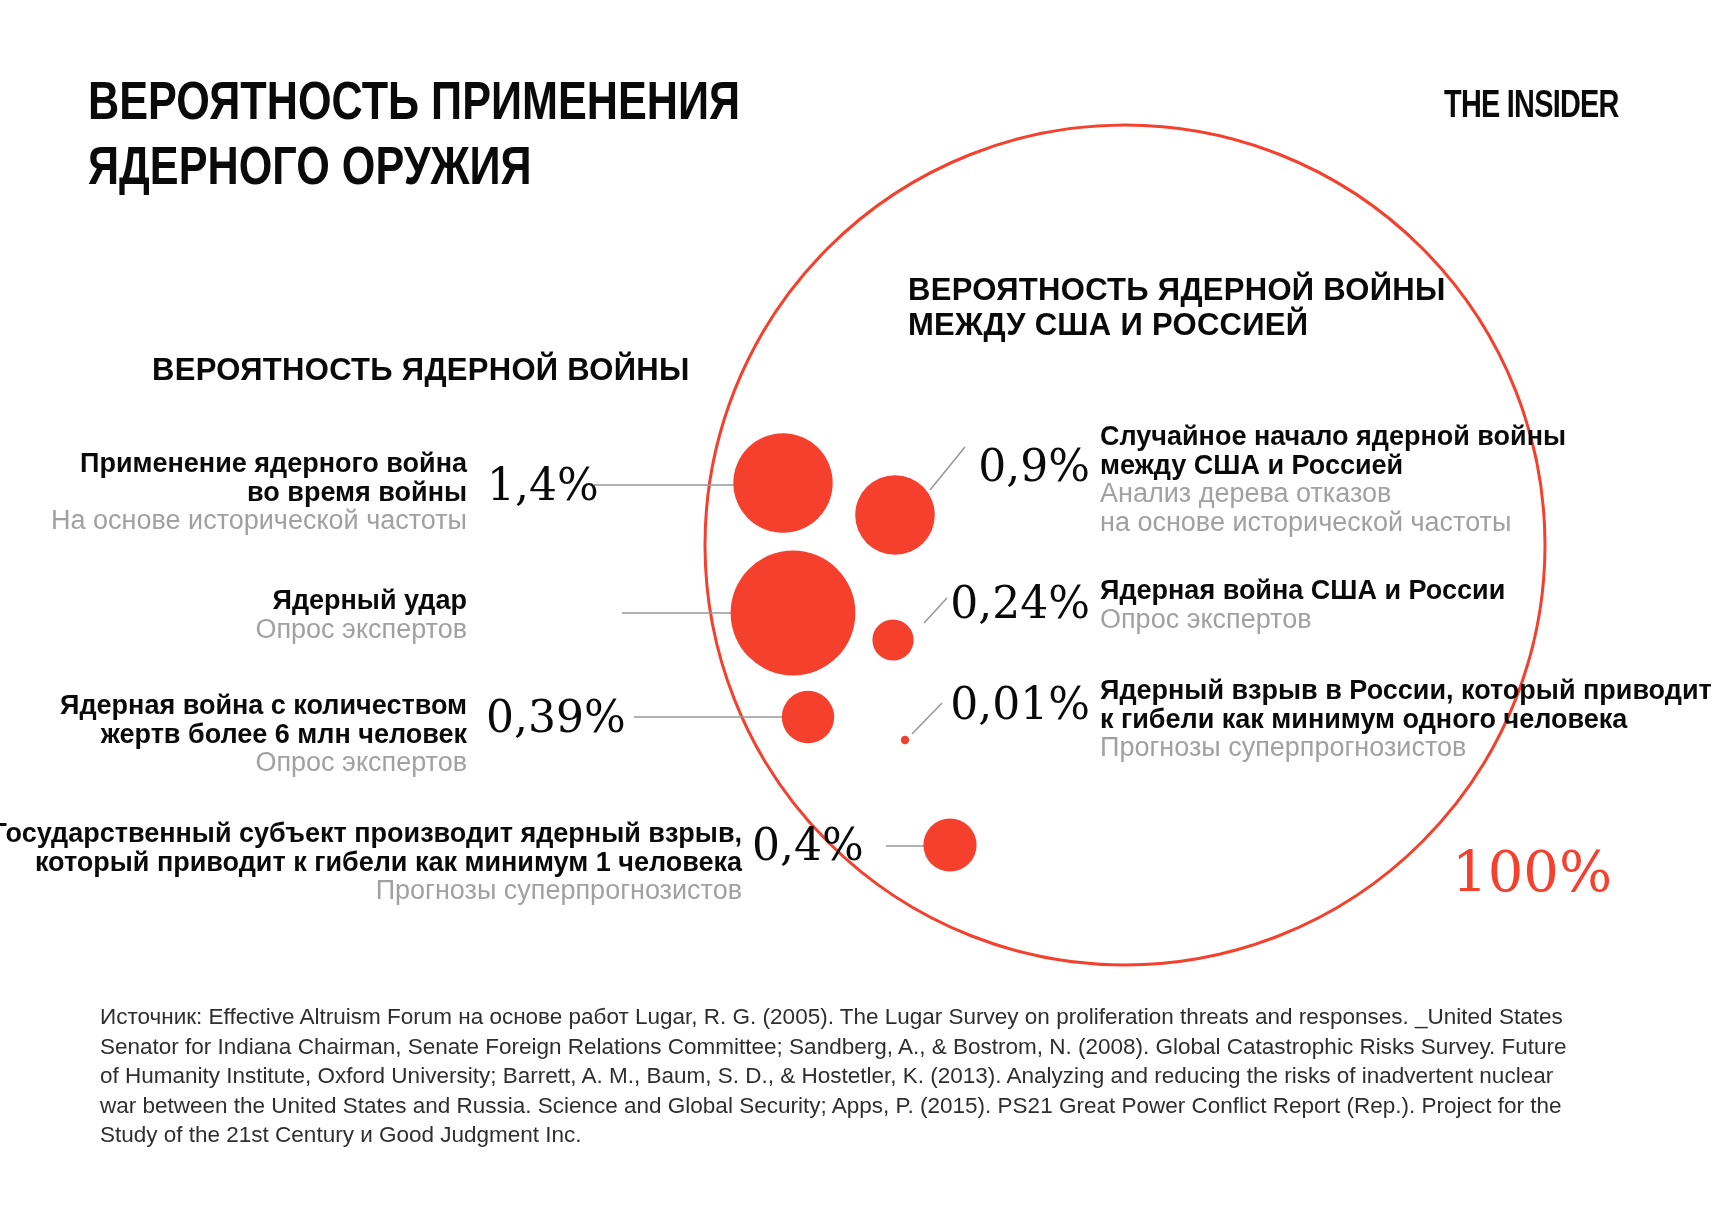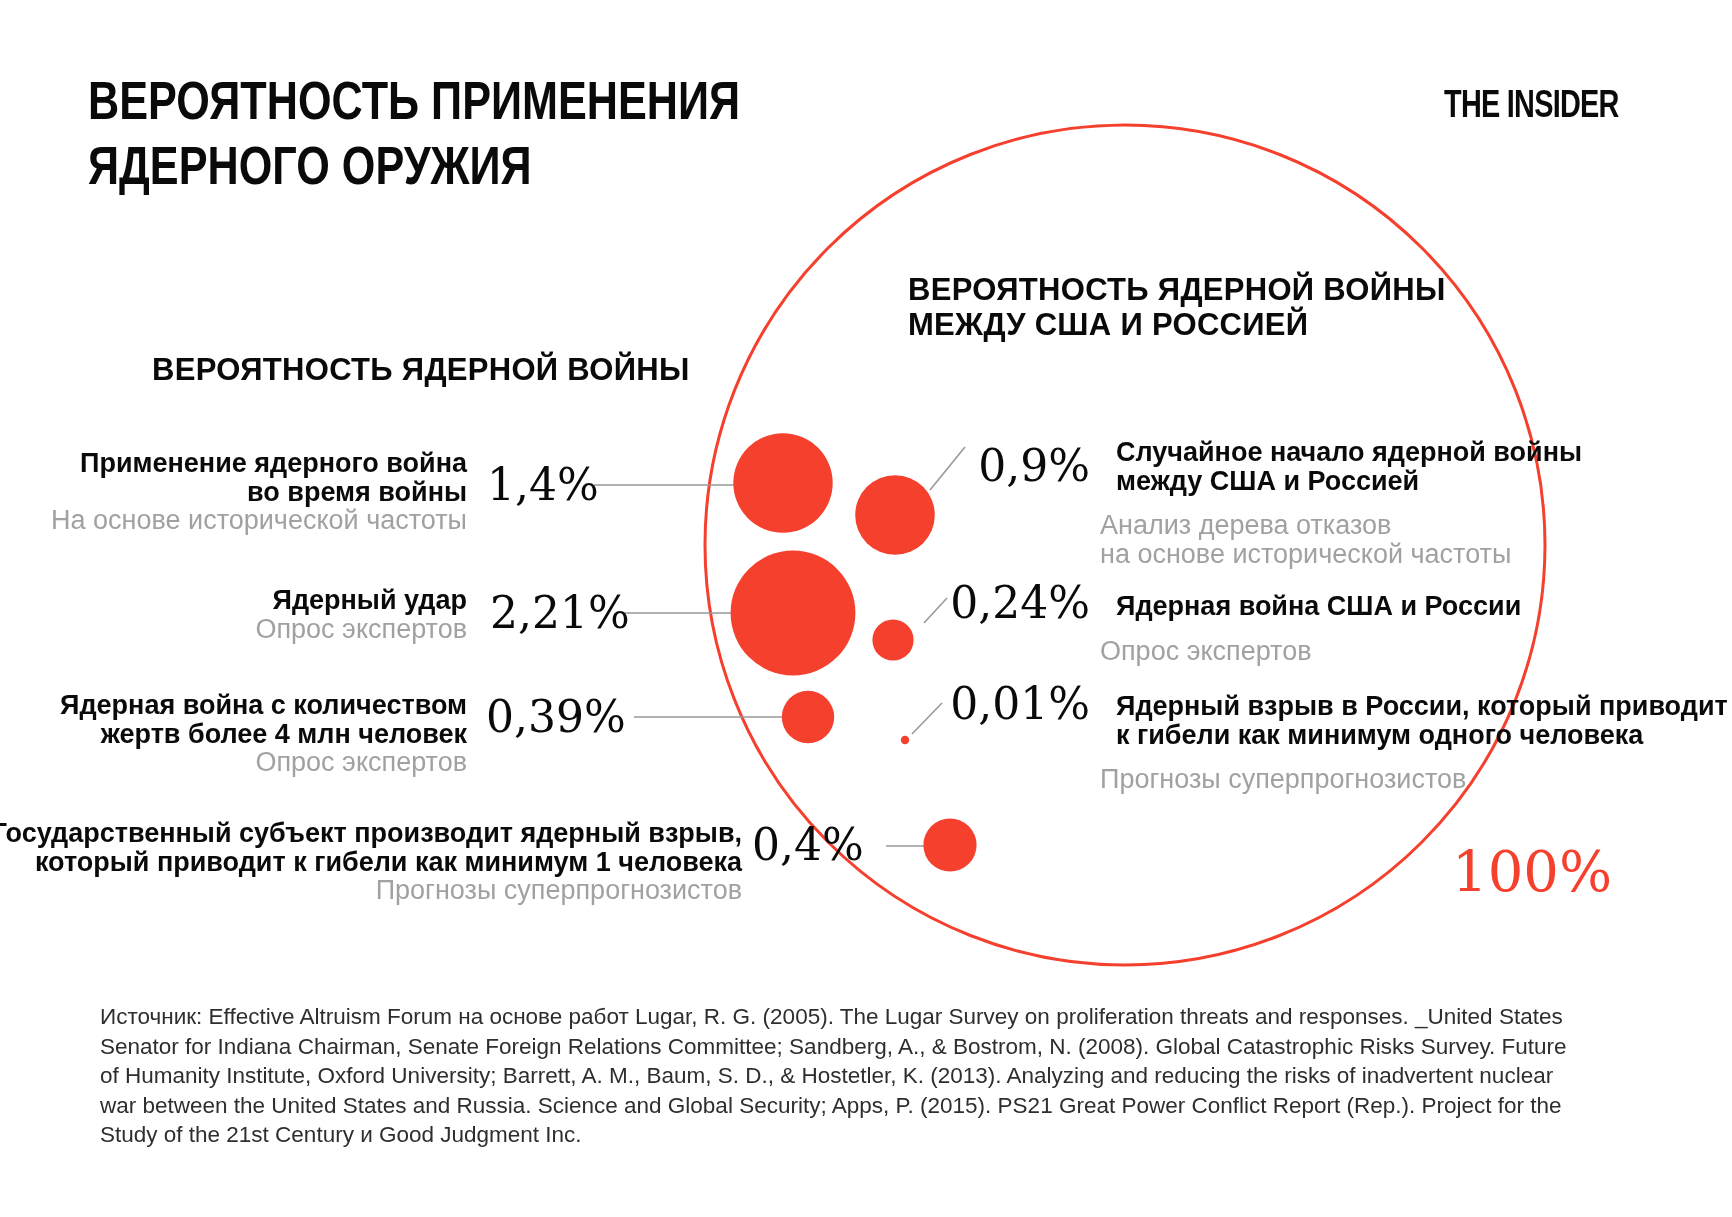--- a/index.html
+++ b/index.html
@@ -36,21 +36,21 @@
 
   .val{
     font-family:"DejaVu Serif","Liberation Serif",serif;
     font-size:44px;line-height:66px;color:var(--ink);white-space:nowrap;
   }
   .val-right{text-align:right;}
   .total{
     font-family:"DejaVu Serif","Liberation Serif",serif;
     font-size:56px;line-height:66px;color:var(--red);white-space:nowrap;
   }
-  .rrow .label-block{margin:16px;}
+  .rrow .label-block{margin:0;}
   .rrow .method-block{margin-top:0;}
 
   .source{
     left:100px;top:1002px;width:1625px;
     font-size:22.5px;line-height:29.5px;color:var(--src);
   }
   .source div{white-space:nowrap;}
 </style>
 </head>
 <body>
@@ -94,25 +94,24 @@
     <span class="label-line">Применение ядерного война</span>
     <span class="label-line">во время войны</span>
     <span class="method-line">На основе исторической частоты</span>
   </div>
   <div class="abs val" style="left:487px;top:452px;">1,4%</div>
 
   <div class="abs lrow" style="right:1265px;top:586px;">
     <span class="label-line">Ядерный удар</span>
     <span class="method-line">Опрос экспертов</span>
   </div>
-  <div class="abs val" style="left:490px;top:580px;">2,21%</div>
 
   <div class="abs lrow" style="right:1265px;top:691px;">
     <span class="label-line">Ядерная война с количеством</span>
-    <span class="label-line">жертв более 4 млн человек</span>
+    <span class="label-line">жертв более 6 млн человек</span>
     <span class="method-line">Опрос экспертов</span>
   </div>
   <div class="abs val" style="left:486px;top:684px;">0,39%</div>
 
   <div class="abs lrow" style="right:990px;top:819px;">
     <span class="label-line">Государственный субъект производит ядерный взрыв,</span>
     <span class="label-line">который приводит к гибели как минимум 1 человека</span>
     <span class="method-line">Прогнозы суперпрогнозистов</span>
   </div>
   <div class="abs val" style="left:752px;top:812px;">0,4%</div>

